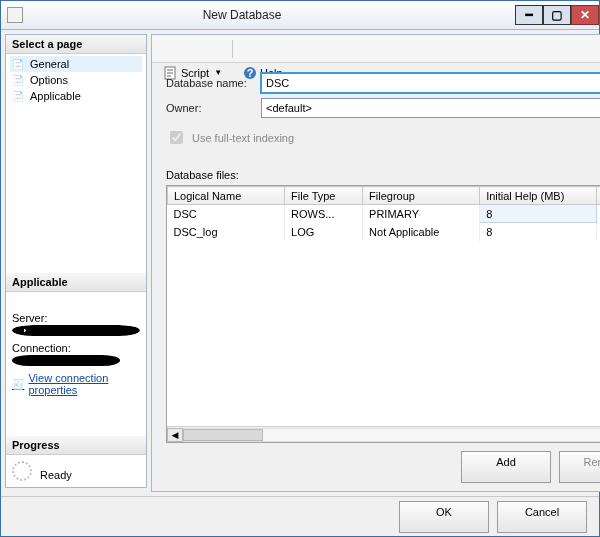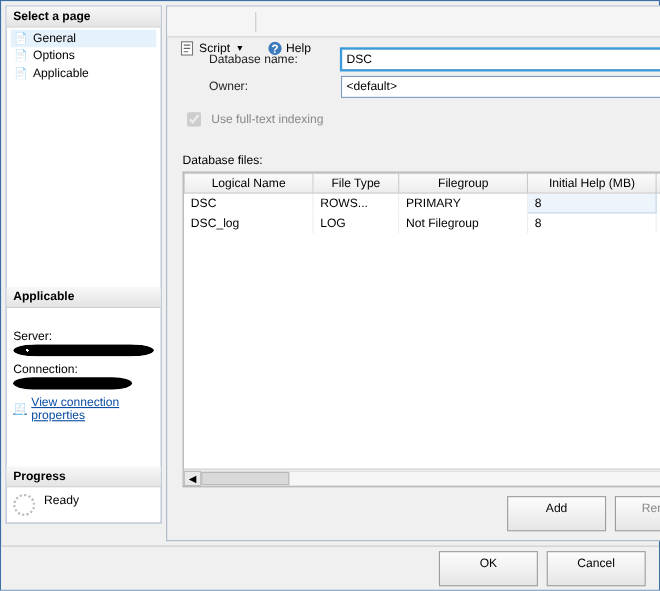--- a/index.html
+++ b/index.html
@@ -5,66 +5,75 @@
   * { box-sizing: border-box; font-family: "Segoe UI", Tahoma, sans-serif; font-size: 11px; }
   body { margin:0; padding:0; background:#fff; }
   .window { width:600px; height:537px; border:1px solid #3a6ea5; display:flex; flex-direction:column; background:#f0f0f0;}
   .titlebar { height:29px; background:linear-gradient(#fff,#e6edf4); display:flex; align-items:center; border-bottom:1px solid #a9b7c9;}
   .titlebar .icon { width:16px; height:16px; margin:0 6px; background:#f3f3f3; border:1px solid #999;}
   .titlebar .title { flex:1; text-align:center; font-size:12px; color:#222; margin-left:-60px;}
   .titlebar .wbtns { display:flex; }
   .wbtn { width:28px; height:20px; margin-top:-1px; border:1px solid #333; display:flex; align-items:center; justify-content:center; font-weight:bold; font-size:12px; background:#d9e2ec;}
   .wbtn.close { background:#c75050; color:#fff; border-color:#8a2c2c;}
   .body { flex:1; display:flex; min-height:0;}
-  .sidebar { width:155px; background:#fff; border:1px solid #a9b7c9; margin:4px 0 20px 4px; display:flex; flex-direction:column;}
+  .sidebar { width:155px; background:#fff; border:1px solid #a9b7c9; margin:4px 0 8px 4px; display:flex; flex-direction:column;}
   .panel-hd { background:linear-gradient(#f7f7f7,#e4e4e4); font-weight:bold; padding:3px 6px; border-bottom:1px solid #ccc; font-size:11px;}
   .side-body { padding:2px 4px; }
   .nav-item { display:flex; align-items:center; gap:4px; padding:1px 2px; cursor:default;}
   .nav-item.sel { background:#e5f1fb;}
   .nav-ico { width:14px; height:14px; display:flex; align-items:center; justify-content:center; font-size:10px;}
   .conn-sec { margin-top:auto; }
   .conn-body { padding:20px 6px; font-size:11px;}
   .redact { height:11px; background:#000; margin:1px 0 6px 0; border-radius:20% / 60%; }
   .redact.a { width:128px; -webkit-mask: radial-gradient(3px 3px at 10% 50%, transparent 40%, #000 41%); }
   .redact.b { width:108px; }
   .lnk { color:#0b4ea2; text-decoration:underline; display:flex; align-items:center; gap:4px; margin-top:4px;}
-  .prog-body { padding:6px; display:flex; align-items:flex-start; gap:8px;}
+  .prog-body { padding:6px; display:flex; align-items:flex-end; gap:8px;}
   .spinner { width:20px; height:20px; border:2px dotted #bdbdbd; border-radius:50%; }
   .main { flex:1; margin:4px; border:1px solid #a9b7c9; background:#f0f0f0; display:flex; flex-direction:column; min-height:0;}
   .toolbar { height:28px; display:flex; align-items:center; gap:6px; padding:0 8px; background:#f5f5f5; border-bottom:1px solid #d0d0d0;}
   .tb-btn { display:flex; align-items:center; gap:3px; padding:2px 4px;margin-top:48px;}
   .tb-ico { width:14px; height:14px; display:inline-flex; align-items:center; justify-content:center;}
   .form { padding:10px 14px 6px 14px;}
   .row { display:flex; align-items:center; margin-bottom:5px;}
-  .lbl { width:120px; color:#222;margin-left:24px;}
+  .lbl { width:95px; color:#222;}
   .txt { flex:1; height:20px; border:1px solid #7a9ac0; background:#fff; padding:1px 4px; font-size:11px;}
   .txt.hl { outline:2px solid #3a9bdc; outline-offset:-1px;}
   .chk { display:flex; align-items:center; gap:6px; color:#888; margin:10px 0 14px 0;}
   .chk input { accent-color:#888;}
   .files-label { margin:2px 14px; }
   .grid-wrap { margin:2px 14px 0 14px; border:1px solid #a0a0a0; background:#fff; flex:1; min-height:0; overflow:hidden; position:relative;}
   .gtable { width:130%; border-collapse:collapse; table-layout:fixed;}
-  .gtable th { background:linear-gradient(#fbfbfb,#ececec); border:1px solid #c9c9c9; text-align:center; padding:2px 6px; font-weight:normal; height:18px; white-space:nowrap; overflow:hidden;}
+  .gtable th { background:linear-gradient(#fbfbfb,#ececec); border:1px solid #c9c9c9; text-align:left; padding:2px 6px; font-weight:normal; height:18px; white-space:nowrap; overflow:hidden;}
   .gtable td { border-right:1px solid #eee; padding:2px 6px; height:18px; white-space:nowrap; overflow:hidden;}
   .gtable td.sel { background:#eef4fb; border:1px solid #bcd3eb;}
   .hscroll { position:absolute; bottom:0; left:0; right:0; height:16px; background:#f0f0f0; border-top:1px solid #d0d0d0; display:flex; align-items:center;}
   .hs-btn { width:16px; height:14px; border:1px solid #b8b8b8; background:#e9e9e9; display:flex; align-items:center; justify-content:center; font-size:9px;}
   .hs-track { flex:1; height:14px; background:#f6f6f6; border-top:1px solid #e0e0e0; border-bottom:1px solid #e0e0e0; position:relative;}
   .hs-thumb { position:absolute; left:0; top:0; bottom:0; width:80px; background:#d9d9d9; border:1px solid #b8b8b8;}
   .gridbtns { display:flex; justify-content:flex-end; gap:8px; padding:8px 14px;}
   .btn { width:90px; height:32px; border:1px solid #9c9c9c; background:linear-gradient(#fcfcfc,#e6e6e6); text-align:center; line-height:20px;}
   .btn.disabled { color:#888;}
   .dlgbtns { height:40px; border-top:1px solid #c9c9c9; background:#f0f0f0; display:flex; justify-content:flex-end; align-items:center; gap:8px; padding:0 12px;}
   svg { display:block; }
 </style>
 </head>
 <body>
 
 <div class="window">
 
+  <div class="titlebar">
+    <div class="icon"></div>
+    <div class="title">New Database</div>
+    <div class="wbtns">
+      <div class="wbtn">━</div>
+      <div class="wbtn">▢</div>
+      <div class="wbtn close">✕</div>
+    </div>
+  </div>
 
   <div class="body">
 
     <div class="sidebar">
       <div class="panel-hd">Select a page</div>
       <div class="side-body">
         <div class="nav-item sel">
           <span class="nav-ico">📄</span>
           <span>General</span>
         </div>
@@ -162,21 +171,21 @@
           <tr>
             <td>DSC</td>
             <td>ROWS...</td>
             <td>PRIMARY</td>
             <td class="sel">8</td>
             <td>By 64 MB, Unlimited</td>
           </tr>
           <tr>
             <td>DSC_log</td>
             <td>LOG</td>
-            <td>Not Filegroup</td>
+            <td>Not Applicable</td>
             <td>8</td>
             <td>By 64 MB, Unlimited</td>
           </tr>
         </tbody>
           </table>
         <div class="hscroll">
           <div class="hs-btn">◀</div>
           <div class="hs-track">
             <div class="hs-thumb"></div>
           </div>

